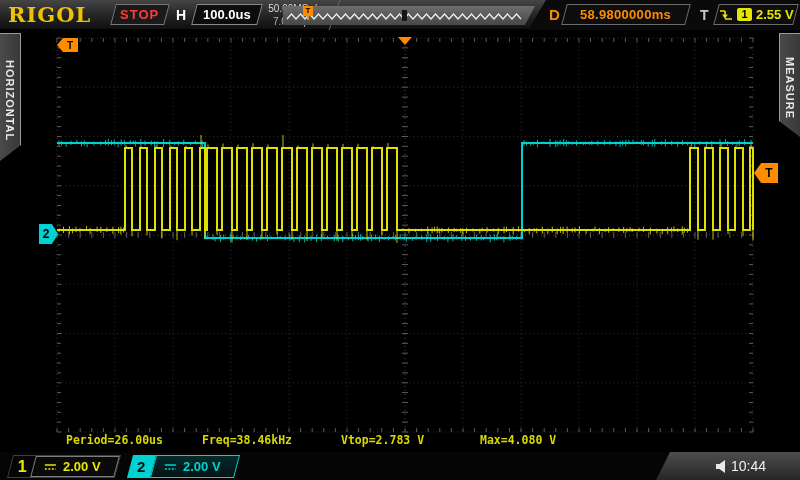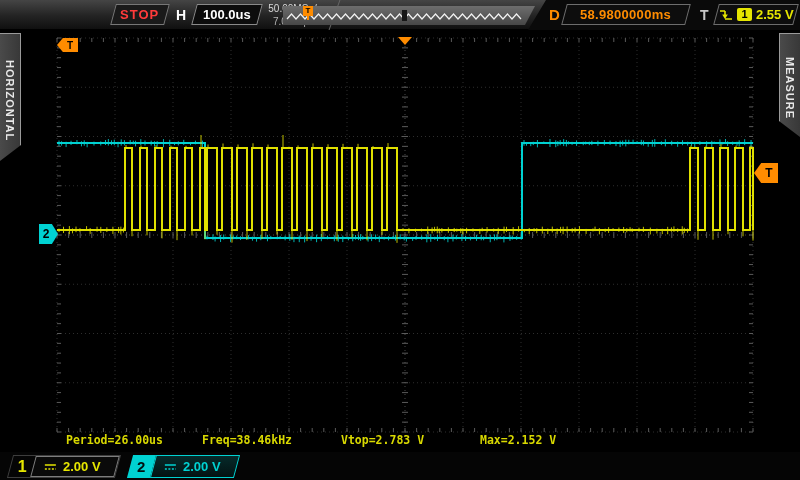--- a/index.html
+++ b/index.html
@@ -157,20 +157,21 @@
   #ch2-box .ch-scale { color:#00d2d2; font-weight:bold; font-size:13px; }
 </style>
 </head>
 <body>
 
 <div id="screen">
 
   <div id="topbar">
     <div id="topbar-right-black"></div>
 
+    <div class="logo">RIGOL</div>
 
     <div class="slantbox" id="stop-box">
       <span>STOP</span>
     </div>
 
     <div id="h-label">H</div>
 
     <div class="slantbox" id="timebase-box">
       <span>100.0us</span>
     </div>
@@ -246,24 +247,30 @@
 
   <div class="marker" id="marker-trig-offscreen">T</div>
   <div class="marker" id="marker-trig-pos"></div>
   <div class="marker" id="marker-trig-level">T</div>
   <div class="marker" id="marker-ch2-pos">2</div>
 
   <div id="measure-row">
     <span class="meas" style="left:66px">Period=26.00us</span>
     <span class="meas" style="left:202px">Freq=38.46kHz</span>
     <span class="meas" style="left:341px">Vtop=2.783 V</span>
-    <span class="meas" style="left:480px">Max=2.152 V</span>
+    <span class="meas" style="left:480px">Max=4.080 V</span>
   </div>
 
   <div id="bottombar">
+    <div id="clock-area">
+      <svg width="11" height="13">
+        <polygon points="0,4 3.5,4 9,0 9,13 3.5,9 0,9" fill="#e8e8e8"></polygon>
+      </svg>
+      <span id="clock-text">10:44</span>
+    </div>
 
     <div class="ch-group" id="ch1-group">
       <div id="ch1-num">
           <span>1</span>
         </div>
       <div class="ch-box" id="ch1-box">
         <svg width="13" height="10">
           <line x1="1" y1="3" x2="12" y2="3" stroke="#e6e600" stroke-width="1.4"></line>
           <line x1="1" y1="7" x2="12" y2="7" stroke="#e6e600" stroke-width="1.4" stroke-dasharray="2 1.5"></line>
         </svg>

